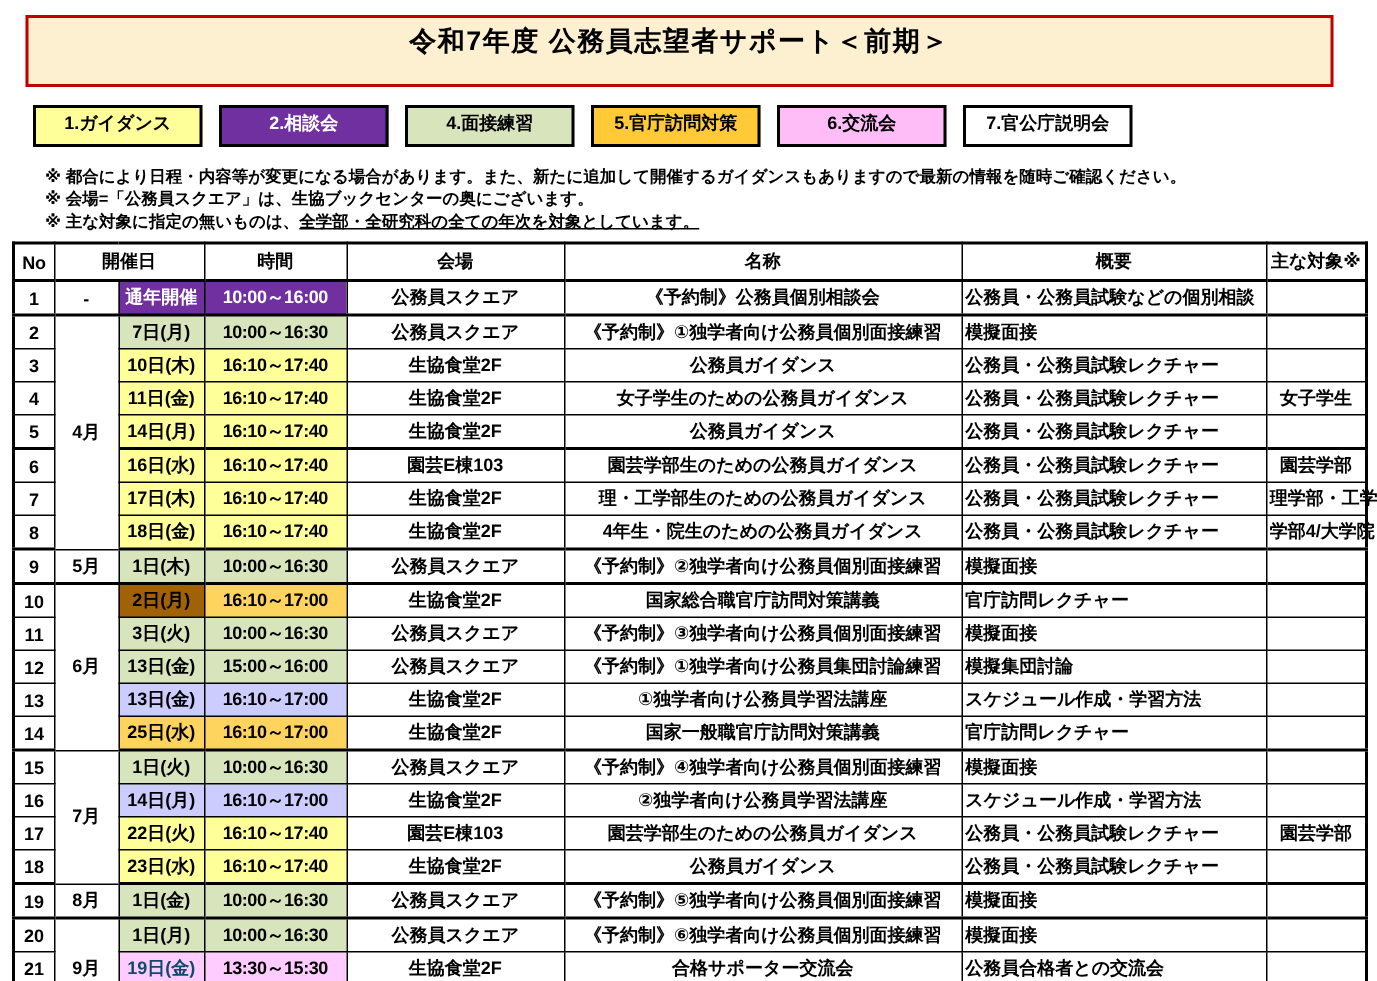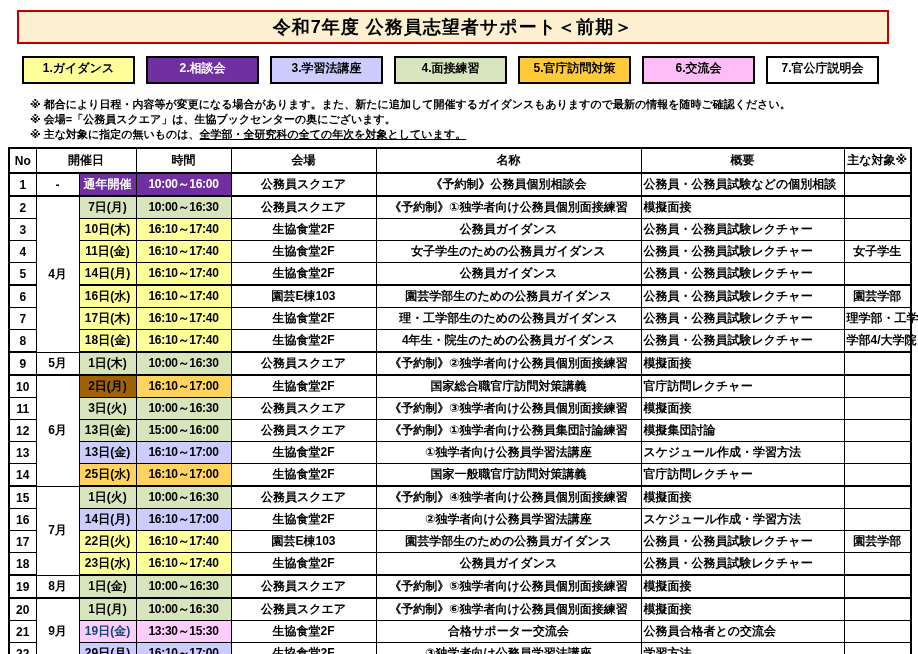--- a/index.html
+++ b/index.html
@@ -1,18 +1,18 @@
 <!DOCTYPE html>
 <html><head>
 <meta charset="utf-8">
 <style>
   html,body{margin:0;padding:0;background:#fff;}
   body{width:918px;height:654px;overflow:hidden;
        font-family:"Liberation Sans","DejaVu Sans",sans-serif;color:#000;}
-  .title-box{box-sizing:border-box;margin:10px 0 0 17px;width:872px;height:34px;
+  .title-box{box-sizing:border-box;margin:10px 0 0 17px;width:872px;height:48px;
        border:2px solid #C00000;background:#FCF0D0;text-align:center;
        font-weight:bold;font-size:18px;line-height:30px;letter-spacing:1px;}
   .legend{display:flex;gap:11px;margin:12px 0 0 22px;}
   .legend-btn{box-sizing:border-box;width:113px;height:28px;border:2px solid #000;
        text-align:center;font-weight:bold;font-size:12px;line-height:20px;}
   .notes{margin:13px 0 0 30px;font-size:11px;font-weight:bold;line-height:15px;}
   .note-line{white-space:nowrap;}
   .note-line .u{text-decoration:underline;}
   table.schedule{border-collapse:collapse;table-layout:fixed;width:902px;
        margin:5px 0 0 8px;border:2px solid #000;}
@@ -35,21 +35,20 @@
   col.w-overview{width:203px;} col.w-target{width:67px;}
 </style>
 </head>
 <body>
 
 <div class="page">
   <div class="title-box" style="background: rgb(252, 240, 208); border-color: rgb(192, 0, 0);">令和7年度 公務員志望者サポート＜前期＞</div>
   <div class="legend">
       <div class="legend-btn" style="background: rgb(255, 255, 153); color: rgb(0, 0, 0);">1.ガイダンス</div>
       <div class="legend-btn" style="background: rgb(112, 48, 160); color: rgb(255, 255, 255);">2.相談会</div>
-      <div class="legend-btn" style="background: rgb(204, 204, 255); color: rgb(0, 0, 0);">3.学習法講座</div>
       <div class="legend-btn" style="background: rgb(216, 228, 188); color: rgb(0, 0, 0);">4.面接練習</div>
       <div class="legend-btn" style="background: rgb(255, 201, 55); color: rgb(0, 0, 0);">5.官庁訪問対策</div>
       <div class="legend-btn" style="background: rgb(255, 189, 248); color: rgb(0, 0, 0);">6.交流会</div>
       <div class="legend-btn" style="background: rgb(255, 255, 255); color: rgb(0, 0, 0);">7.官公庁説明会</div>
     </div>
   <div class="notes">
       <div class="note-line"><span>※ 都合により日程・内容等が変更になる場合があります。また、新たに追加して開催するガイダンスもありますので最新の情報を随時ご確認ください。</span></div>
       <div class="note-line"><span>※ 会場=「公務員スクエア」は、生協ブックセンターの奥にございます。</span></div>
       <div class="note-line"><span>※ 主な対象に指定の無いものは、</span><span class="u">全学部・全研究科の全ての年次を対象としています。</span></div>
     </div>

